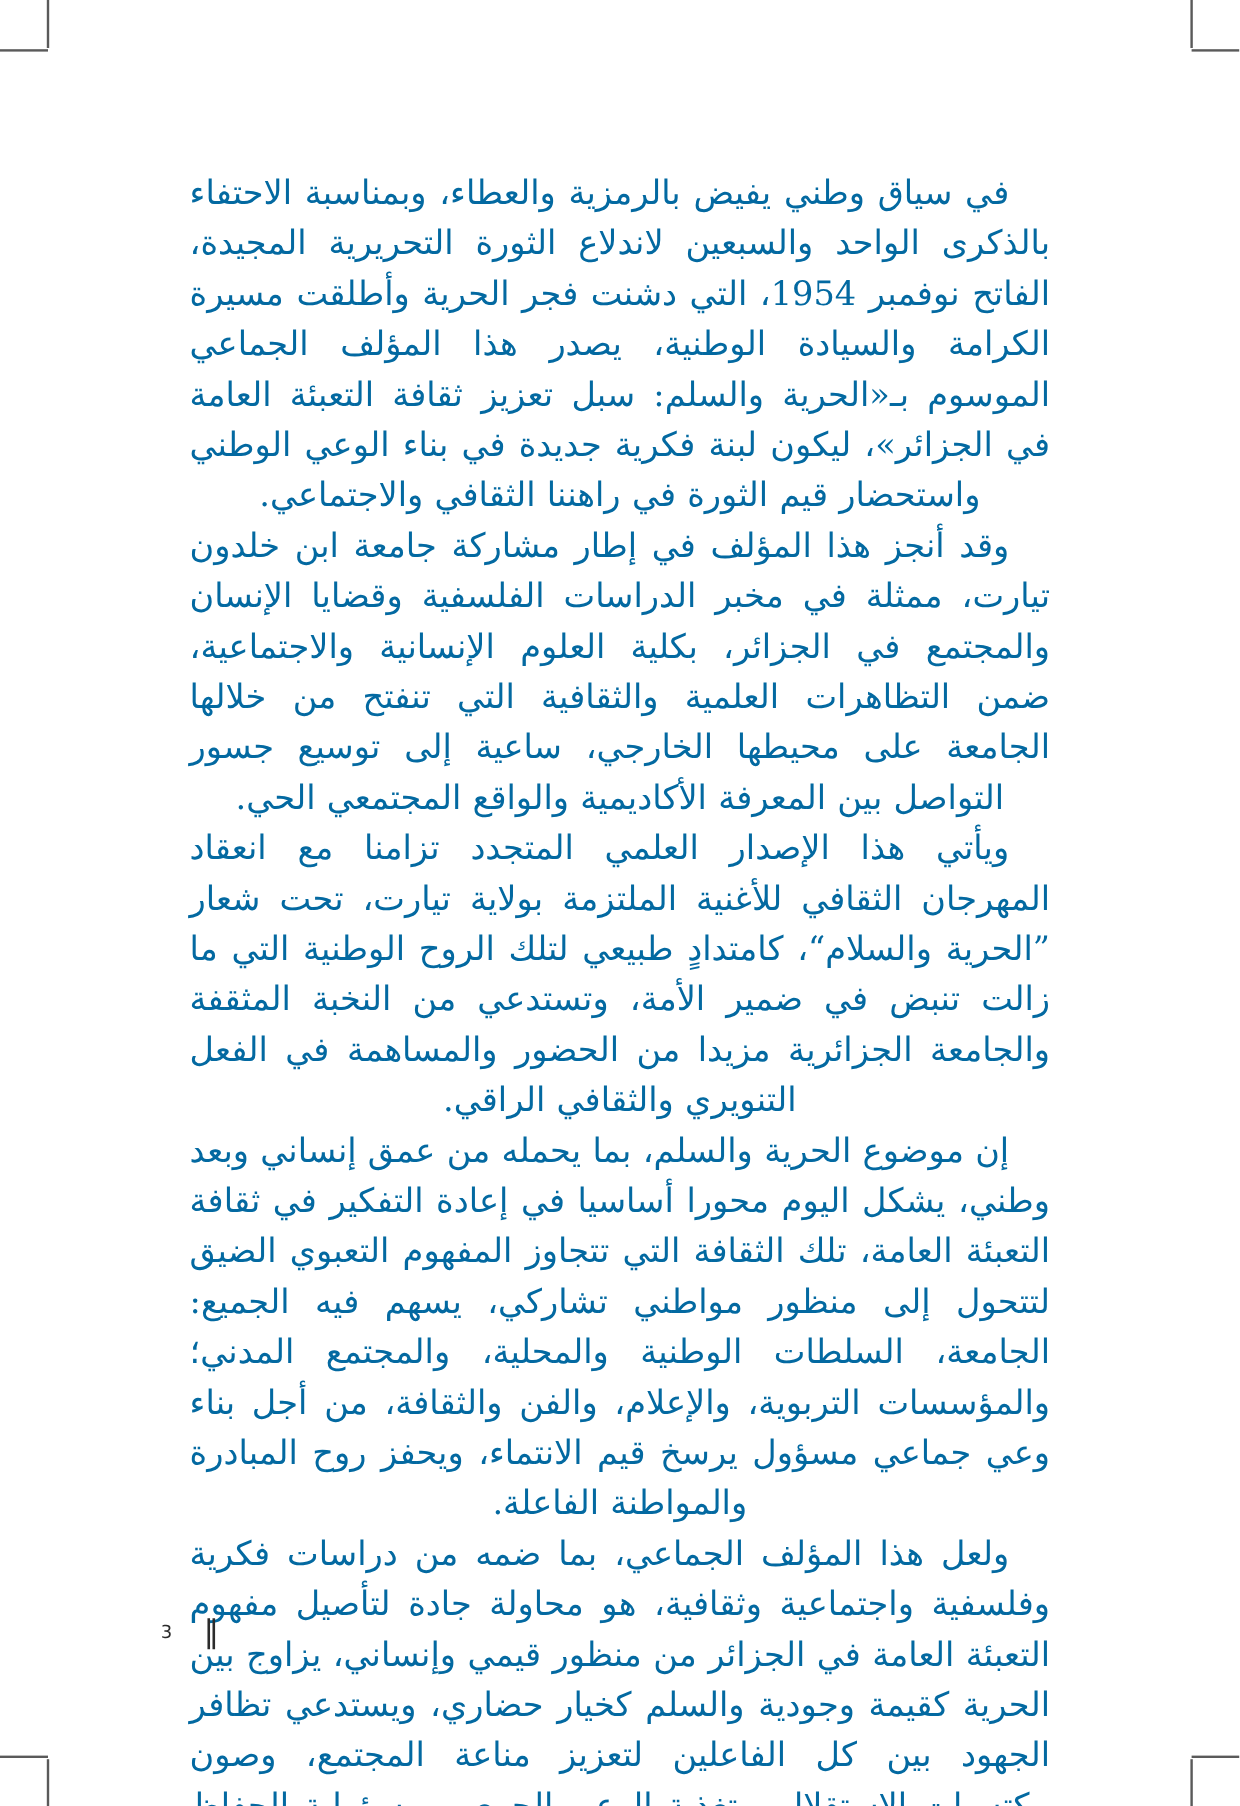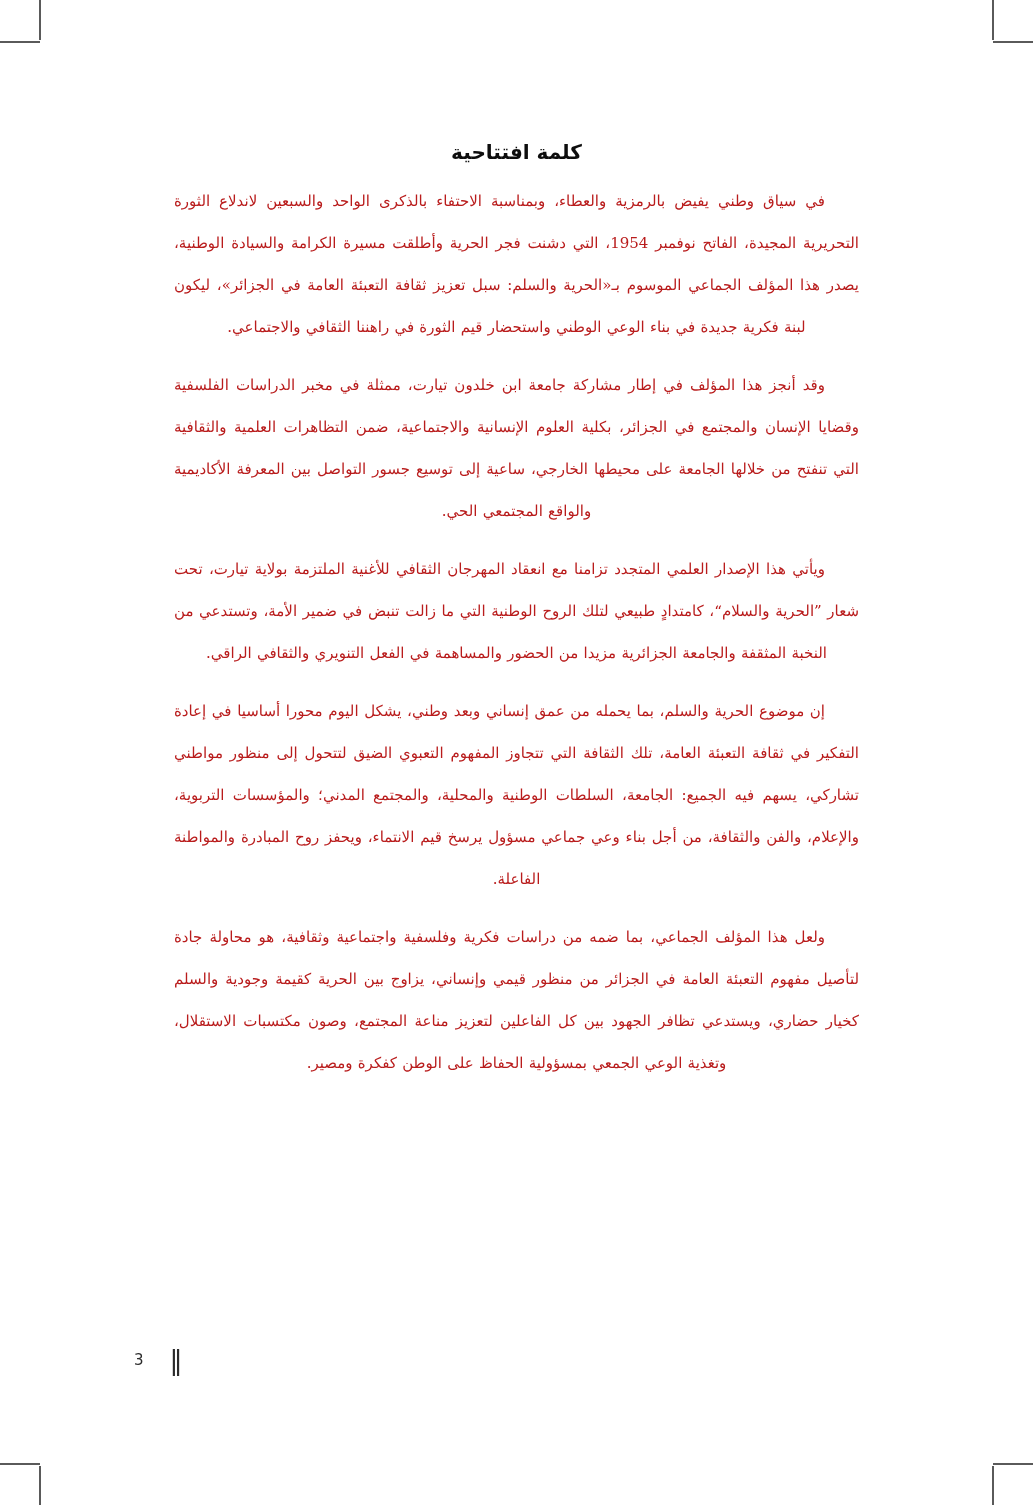--- a/index.html
+++ b/index.html
@@ -53,24 +53,24 @@
     font-size: 20px;
     font-weight: bold;
     text-align: center;
     color: #0d0d0d;
     margin: 0 0 14px 0;
     letter-spacing: 0px;
   }
 
   .para {
     font-family: "DejaVu Serif", "Liberation Serif", serif;
-    font-size: 15px;
+    font-size: 28px;
     line-height: 42px;
-    color: #b91c1c;
-    margin: 16px;
+    color: #0369a1;
+    margin: 0;
     text-align: justify;
     text-align-last: center;
     text-indent: 34px;
     word-spacing: 0.5px;
   }
 
   
   .footer {
     position: absolute;
     left: 134px;
@@ -103,21 +103,20 @@
   <div class="crop-mark crop-h crop-tl-h"></div>
   <div class="crop-mark crop-v crop-tr-v"></div>
   <div class="crop-mark crop-h crop-tr-h"></div>
   <div class="crop-mark crop-v crop-bl-v"></div>
   <div class="crop-mark crop-h crop-bl-h"></div>
   <div class="crop-mark crop-v crop-br-v"></div>
   <div class="crop-mark crop-h crop-br-h"></div>
 
   <div class="content">
 
-    <h1 class="doc-title">كلمة افتتاحية</h1>
 
     <p class="para">في سياق وطني يفيض بالرمزية والعطاء، وبمناسبة الاحتفاء بالذكرى الواحد والسبعين لاندلاع الثورة التحريرية المجيدة، الفاتح نوفمبر 1954، التي دشنت فجر الحرية وأطلقت مسيرة الكرامة والسيادة الوطنية، يصدر هذا المؤلف الجماعي الموسوم بـ«الحرية والسلم: سبل تعزيز ثقافة التعبئة العامة في الجزائر»، ليكون لبنة فكرية جديدة في بناء الوعي الوطني واستحضار قيم الثورة في راهننا الثقافي والاجتماعي.</p>
     <p class="para">وقد أنجز هذا المؤلف في إطار مشاركة جامعة ابن خلدون تيارت، ممثلة في مخبر الدراسات الفلسفية وقضايا الإنسان والمجتمع في الجزائر، بكلية العلوم الإنسانية والاجتماعية، ضمن التظاهرات العلمية والثقافية التي تنفتح من خلالها الجامعة على محيطها الخارجي، ساعية إلى توسيع جسور التواصل بين المعرفة الأكاديمية والواقع المجتمعي الحي.</p>
     <p class="para">ويأتي هذا الإصدار العلمي المتجدد تزامنا مع انعقاد المهرجان الثقافي للأغنية الملتزمة بولاية تيارت، تحت شعار ”الحرية والسلام“، كامتدادٍ طبيعي لتلك الروح الوطنية التي ما زالت تنبض في ضمير الأمة، وتستدعي من النخبة المثقفة والجامعة الجزائرية مزيدا من الحضور والمساهمة في الفعل التنويري والثقافي الراقي.</p>
     <p class="para">إن موضوع الحرية والسلم، بما يحمله من عمق إنساني وبعد وطني، يشكل اليوم محورا أساسيا في إعادة التفكير في ثقافة التعبئة العامة، تلك الثقافة التي تتجاوز المفهوم التعبوي الضيق لتتحول إلى منظور مواطني تشاركي، يسهم فيه الجميع: الجامعة، السلطات الوطنية والمحلية، والمجتمع المدني؛ والمؤسسات التربوية، والإعلام، والفن والثقافة، من أجل بناء وعي جماعي مسؤول يرسخ قيم الانتماء، ويحفز روح المبادرة والمواطنة الفاعلة.</p>
     <p class="para">ولعل هذا المؤلف الجماعي، بما ضمه من دراسات فكرية وفلسفية واجتماعية وثقافية، هو محاولة جادة لتأصيل مفهوم التعبئة العامة في الجزائر من منظور قيمي وإنساني، يزاوج بين الحرية كقيمة وجودية والسلم كخيار حضاري، ويستدعي تظافر الجهود بين كل الفاعلين لتعزيز مناعة المجتمع، وصون مكتسبات الاستقلال، وتغذية الوعي الجمعي بمسؤولية الحفاظ على الوطن كفكرة ومصير.</p>
 
   </div>
 
   <div class="footer">

